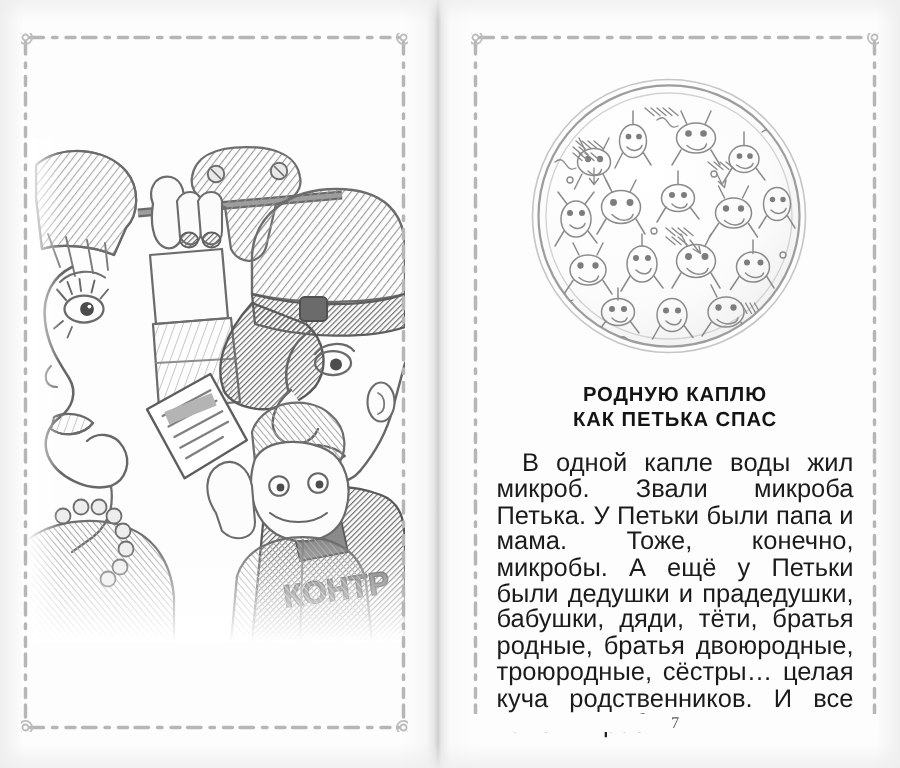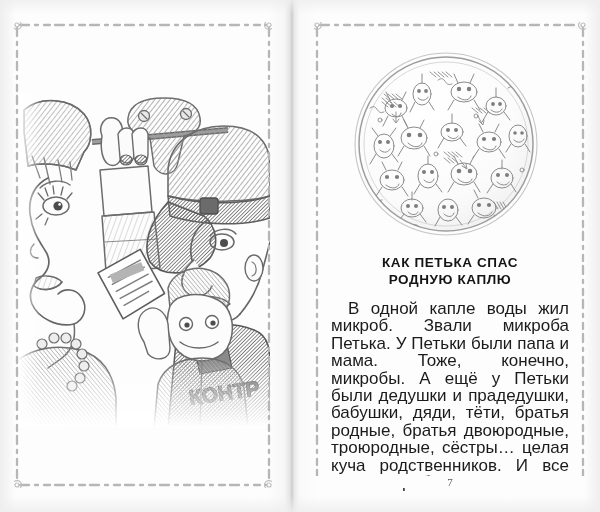--- a/index.html
+++ b/index.html
@@ -507,22 +507,22 @@
           <circle cx="269" cy="3" r="2"></circle>
         <circle cx="3" cy="463" r="4.4"></circle>
           <circle cx="3" cy="463" r="2"></circle>
         <circle cx="269" cy="463" r="4.4"></circle>
           <circle cx="269" cy="463" r="2"></circle>
       </g>
     </svg>
   </div>
 
   <h1 id="chapter-title">
+    <span class="tline">РОДНУЮ КАПЛЮ</span>
     <span class="tline">КАК ПЕТЬКА СПАС</span>
-    <span class="tline">РОДНУЮ КАПЛЮ</span>
   </h1>
 
   <div id="body-text">
     <p>В одной капле воды жил микроб. Звали микроба Петька. У Петьки были папа и мама. Тоже, конечно, микробы. А ещё у Петьки были дедушки и прадедушки, бабушки, дяди, тёти, братья родные, братья двоюродные, троюродные, сёстры… целая куча родственников. И все тоже микробы.</p>
   </div>
 
   <div id="page-number">
     <span id="page-number-wrap">7</span>
   </div>
 

